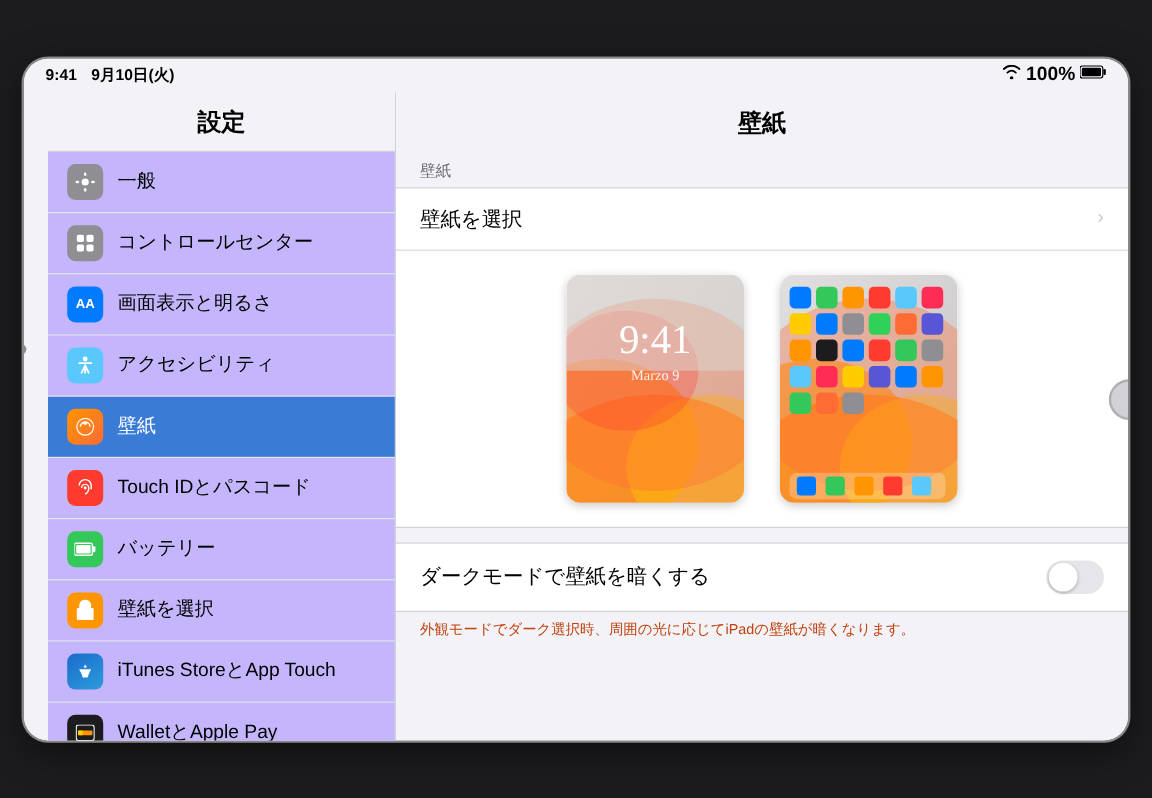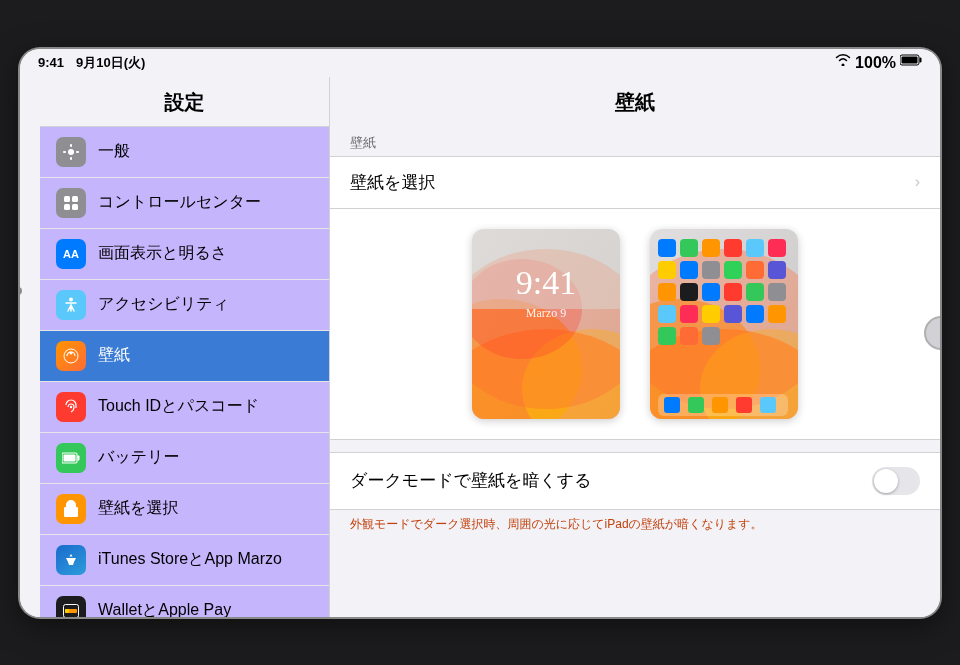--- a/index.html
+++ b/index.html
@@ -335,21 +335,21 @@
       <div style="height:8px;background:#f2f2f7;"></div>
 
       <div class="sidebar-item">
         <div class="item-icon" style="background:linear-gradient(145deg,#1a6bcc,#2d9cdb);">
           <svg width="16" height="16" viewBox="0 0 16 16" fill="white">
             <path d="M8 2l1.5 2.5H6.5L8 2z"></path>
             <path d="M3 6h10L11 10H5L3 6z"></path>
             <path d="M5 10l1 3h4l1-3H5z"></path>
           </svg>
         </div>
-        <span class="item-label">iTunes StoreとApp Marzo</span>
+        <span class="item-label">iTunes StoreとApp Touch</span>
       </div>
 
       <div class="sidebar-item">
         <div class="item-icon" style="background:#1c1c1e;">
           <svg width="16" height="14" viewBox="0 0 16 14" fill="none">
             <rect x="0.5" y="0.5" width="15" height="13" rx="2" stroke="white" stroke-width="1"></rect>
             <rect x="2" y="5" width="12" height="4" rx="1" fill="#ff9500"></rect>
             <rect x="2" y="5" width="4" height="4" rx="1" fill="#ffcc00"></rect>
           </svg>
         </div>

